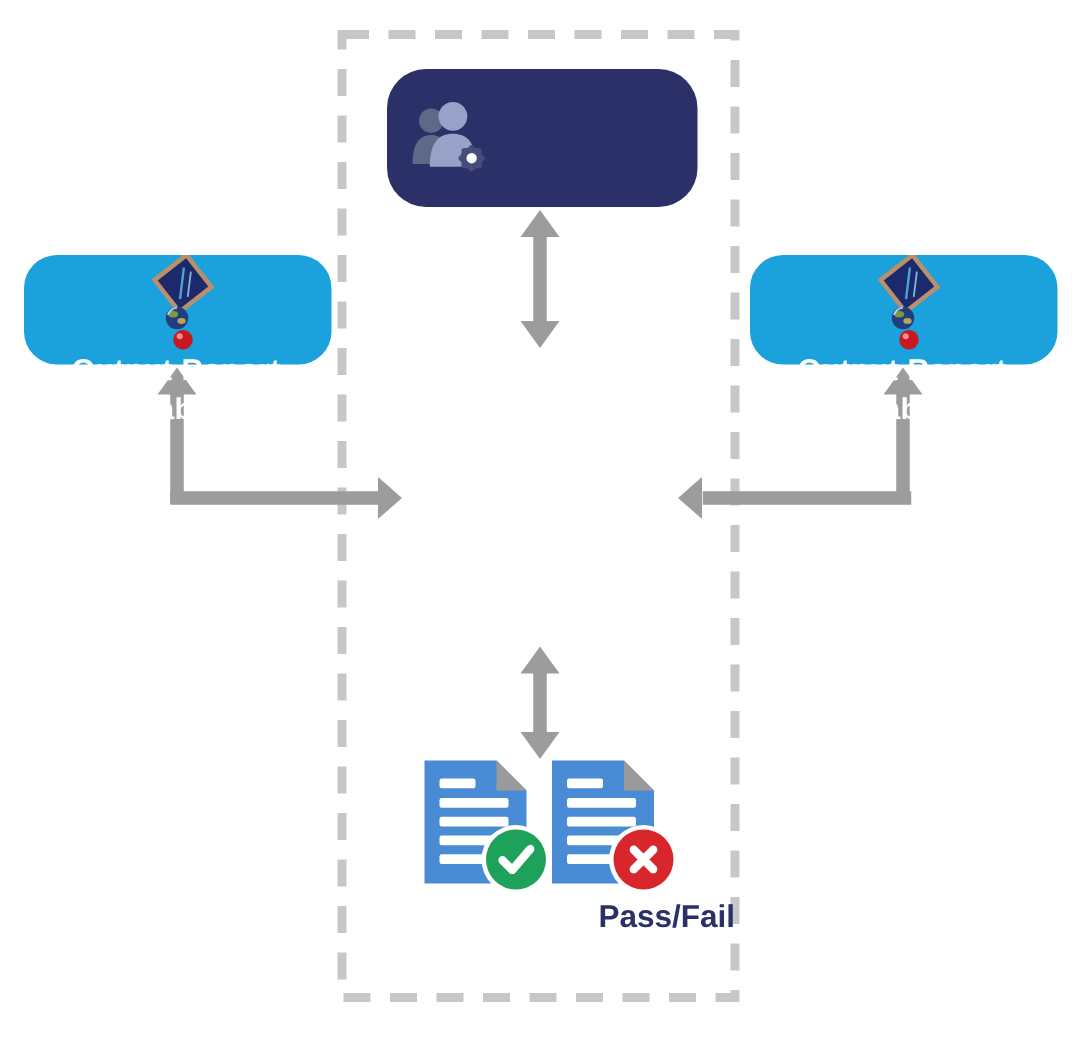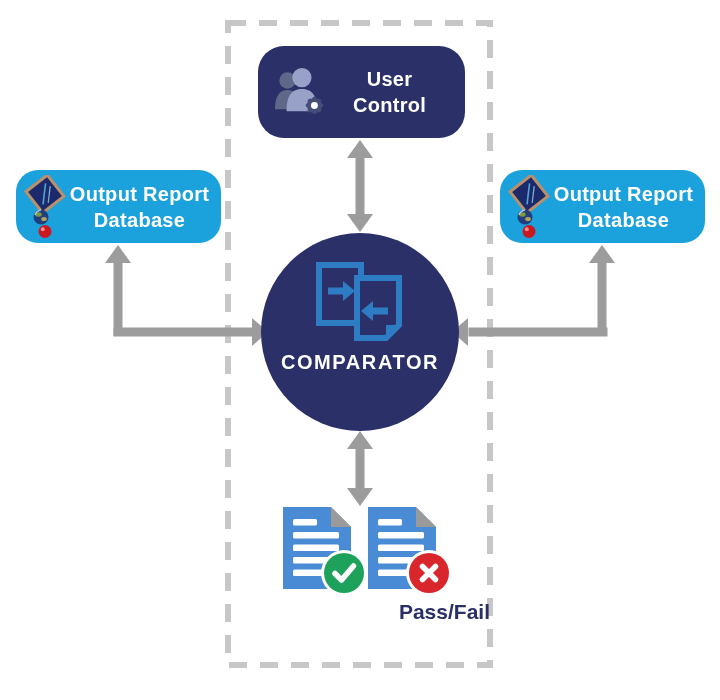--- a/index.html
+++ b/index.html
@@ -20,21 +20,21 @@
   .node{
     display:flex;align-items:center;color:#fff;
     box-sizing:border-box;
   }
   .node-top{
     left:258px;top:46px;width:207px;height:92px;border-radius:26px;
     background:var(--navy);padding-left:14px;
   }
   .node-db{
     top:170px;width:205px;height:73px;border-radius:22px;
-    background:var(--light-blue);padding-left:8px;
+    background:var(--light-blue);padding-left:8px;flex-direction:column;
   }
   .node-db-left{left:16px;}
   .node-db-right{left:500px;}
   .node-label{
     flex:1;text-align:center;font-size:20px;font-weight:600;
     line-height:26px;letter-spacing:.3px;padding-right:10px;
   }
   .node-top .node-label{padding-right:14px;}
 
   .comparator{
@@ -98,21 +98,20 @@
         <path d="M15,46 C15,29 21,23 31,23 C41,23 47,29 47,46 Z" fill="#98a2c9"></path>
         <g fill="#454e79">
           <rect x="37" y="33" width="14" height="14" rx="2"></rect>
           <rect x="37" y="33" width="14" height="14" rx="2" transform="rotate(45 44 40)"></rect>
           <circle cx="44" cy="40" r="7"></circle>
         </g>
         <circle cx="44" cy="40" r="3.6" fill="#ffffff"></circle>
       </svg>
     </span>
     <div class="node-label">
-      <div>User Control</div>
     </div>
   </div>
 
   <div class="abs node node-db node-db-left">
     <span>
       <svg width="44" height="64" viewBox="0 0 44 64">
         <g transform="translate(21,19) rotate(-38)">
           <rect x="-13.5" y="-13.5" width="27" height="27" fill="#1c2a6b" stroke="#b9906b" stroke-width="3"></rect>
           <line x1="-8" y1="7" x2="7" y2="-8" stroke="#58b9e6" stroke-width="1.6" opacity="0.85"></line>
           <line x1="-3" y1="9" x2="9" y2="-3" stroke="#9bd7f2" stroke-width="1.2" opacity="0.8"></line>
@@ -146,34 +145,20 @@
         <circle cx="21" cy="56.5" r="6.5" fill="#c9181f"></circle>
         <circle cx="18.8" cy="54.2" r="2" fill="#ff9b97" opacity="0.9"></circle>
       </svg>
     </span>
     <div class="node-label">
       <div>Output Report</div>
       <div>Database</div>
     </div>
   </div>
 
-  <div class="abs comparator">
-    <span style="margin-top:28px">
-      <svg width="100" height="82" viewBox="0 0 100 82">
-        <rect x="9" y="4" width="42" height="58" fill="none" stroke="var(--icon-blue)" stroke-width="6"></rect>
-        <path d="M47,17 H89 V64 L76,77 H47 Z" fill="var(--navy)" stroke="var(--icon-blue)" stroke-width="6"></path>
-        <path d="M89,64 L76,77 V64 Z" fill="var(--icon-blue)"></path>
-        <rect x="18" y="26.5" width="15" height="7" fill="var(--icon-blue)"></rect>
-        <polygon points="33,20 45,30 33,40" fill="var(--icon-blue)"></polygon>
-        <rect x="63" y="46.5" width="15" height="7" fill="var(--icon-blue)"></rect>
-        <polygon points="63,40 51,50 63,60" fill="var(--icon-blue)"></polygon>
-      </svg>
-    </span>
-    <div class="comparator-label">COMPARATOR</div>
-  </div>
 
   <svg class="abs" style="left:281px;top:505px" width="88" height="94" viewBox="0 0 88 94">
     <path d="M2,2 H50 L70,22 V84 H2 Z" fill="var(--doc-blue)"></path>
     <path d="M50,2 V22 H70 Z" fill="var(--fold-gray)"></path>
     <g fill="#ffffff">
       <rect x="12" y="14" width="24" height="6.5" rx="1.5"></rect>
       <rect x="12" y="27" width="46" height="6.5" rx="1.5"></rect>
       <rect x="12" y="39.5" width="46" height="6.5" rx="1.5"></rect>
       <rect x="12" y="52" width="46" height="6.5" rx="1.5"></rect>
       <rect x="12" y="64.5" width="46" height="6.5" rx="1.5"></rect>

